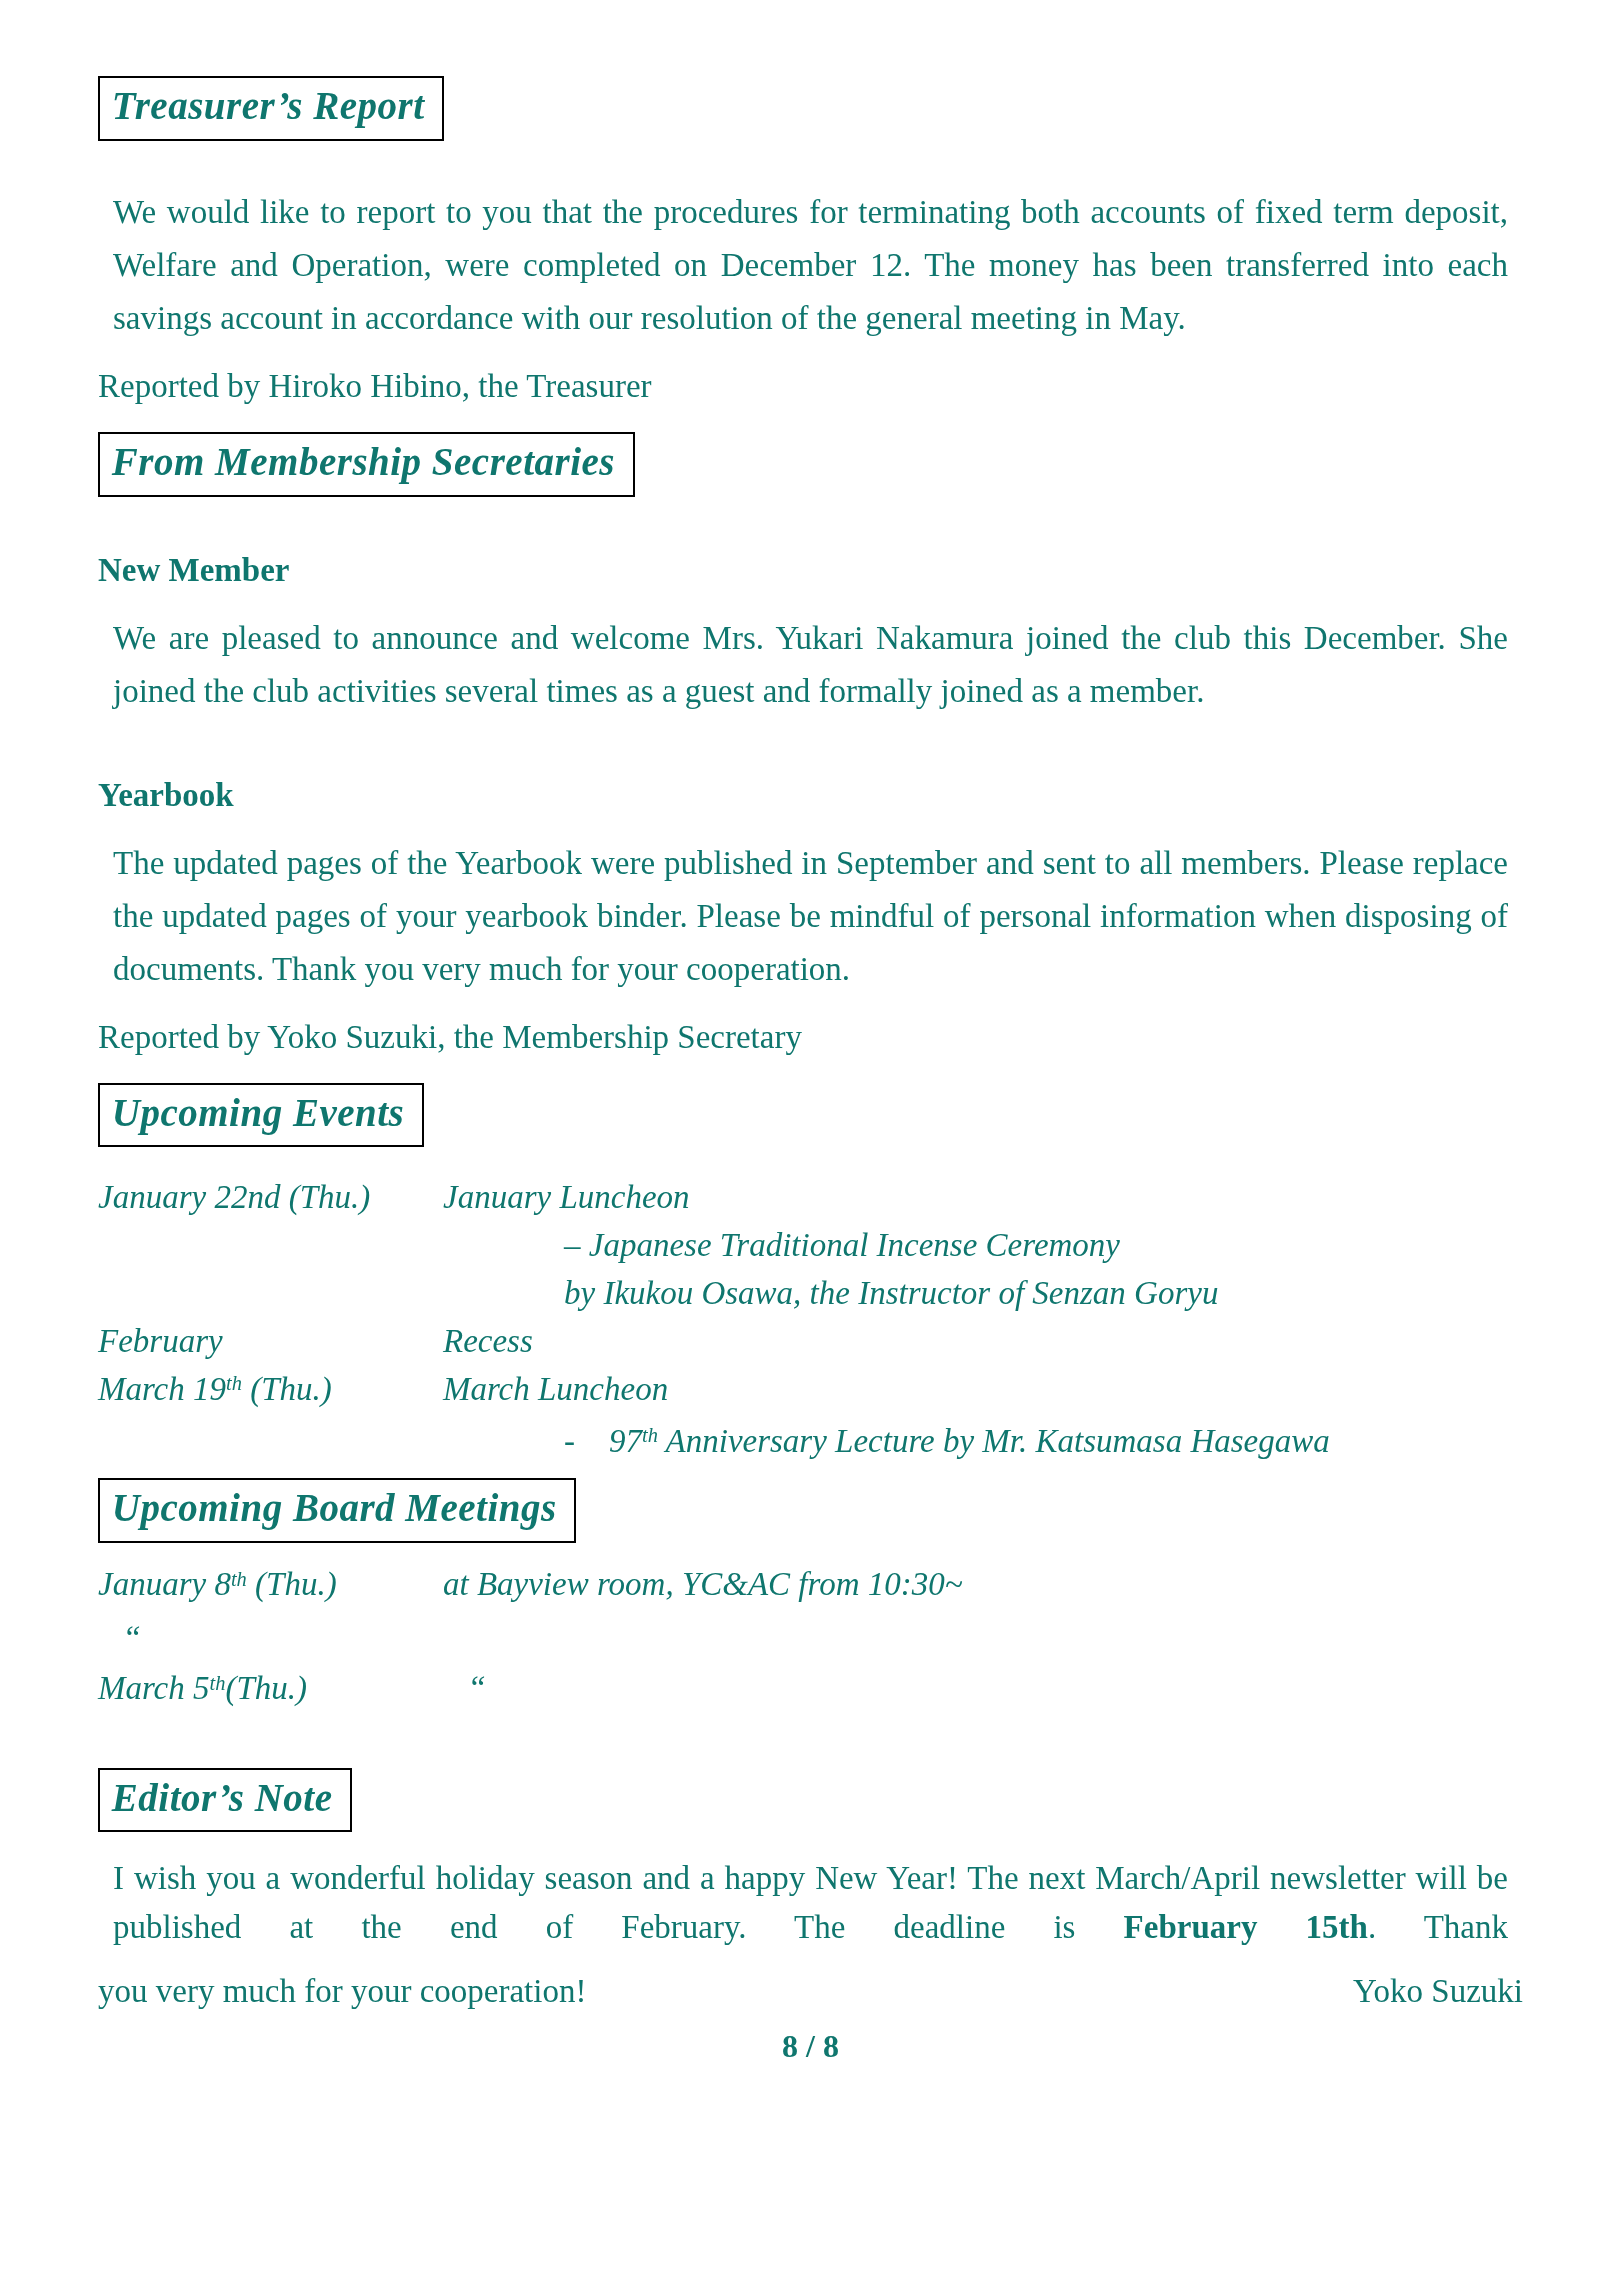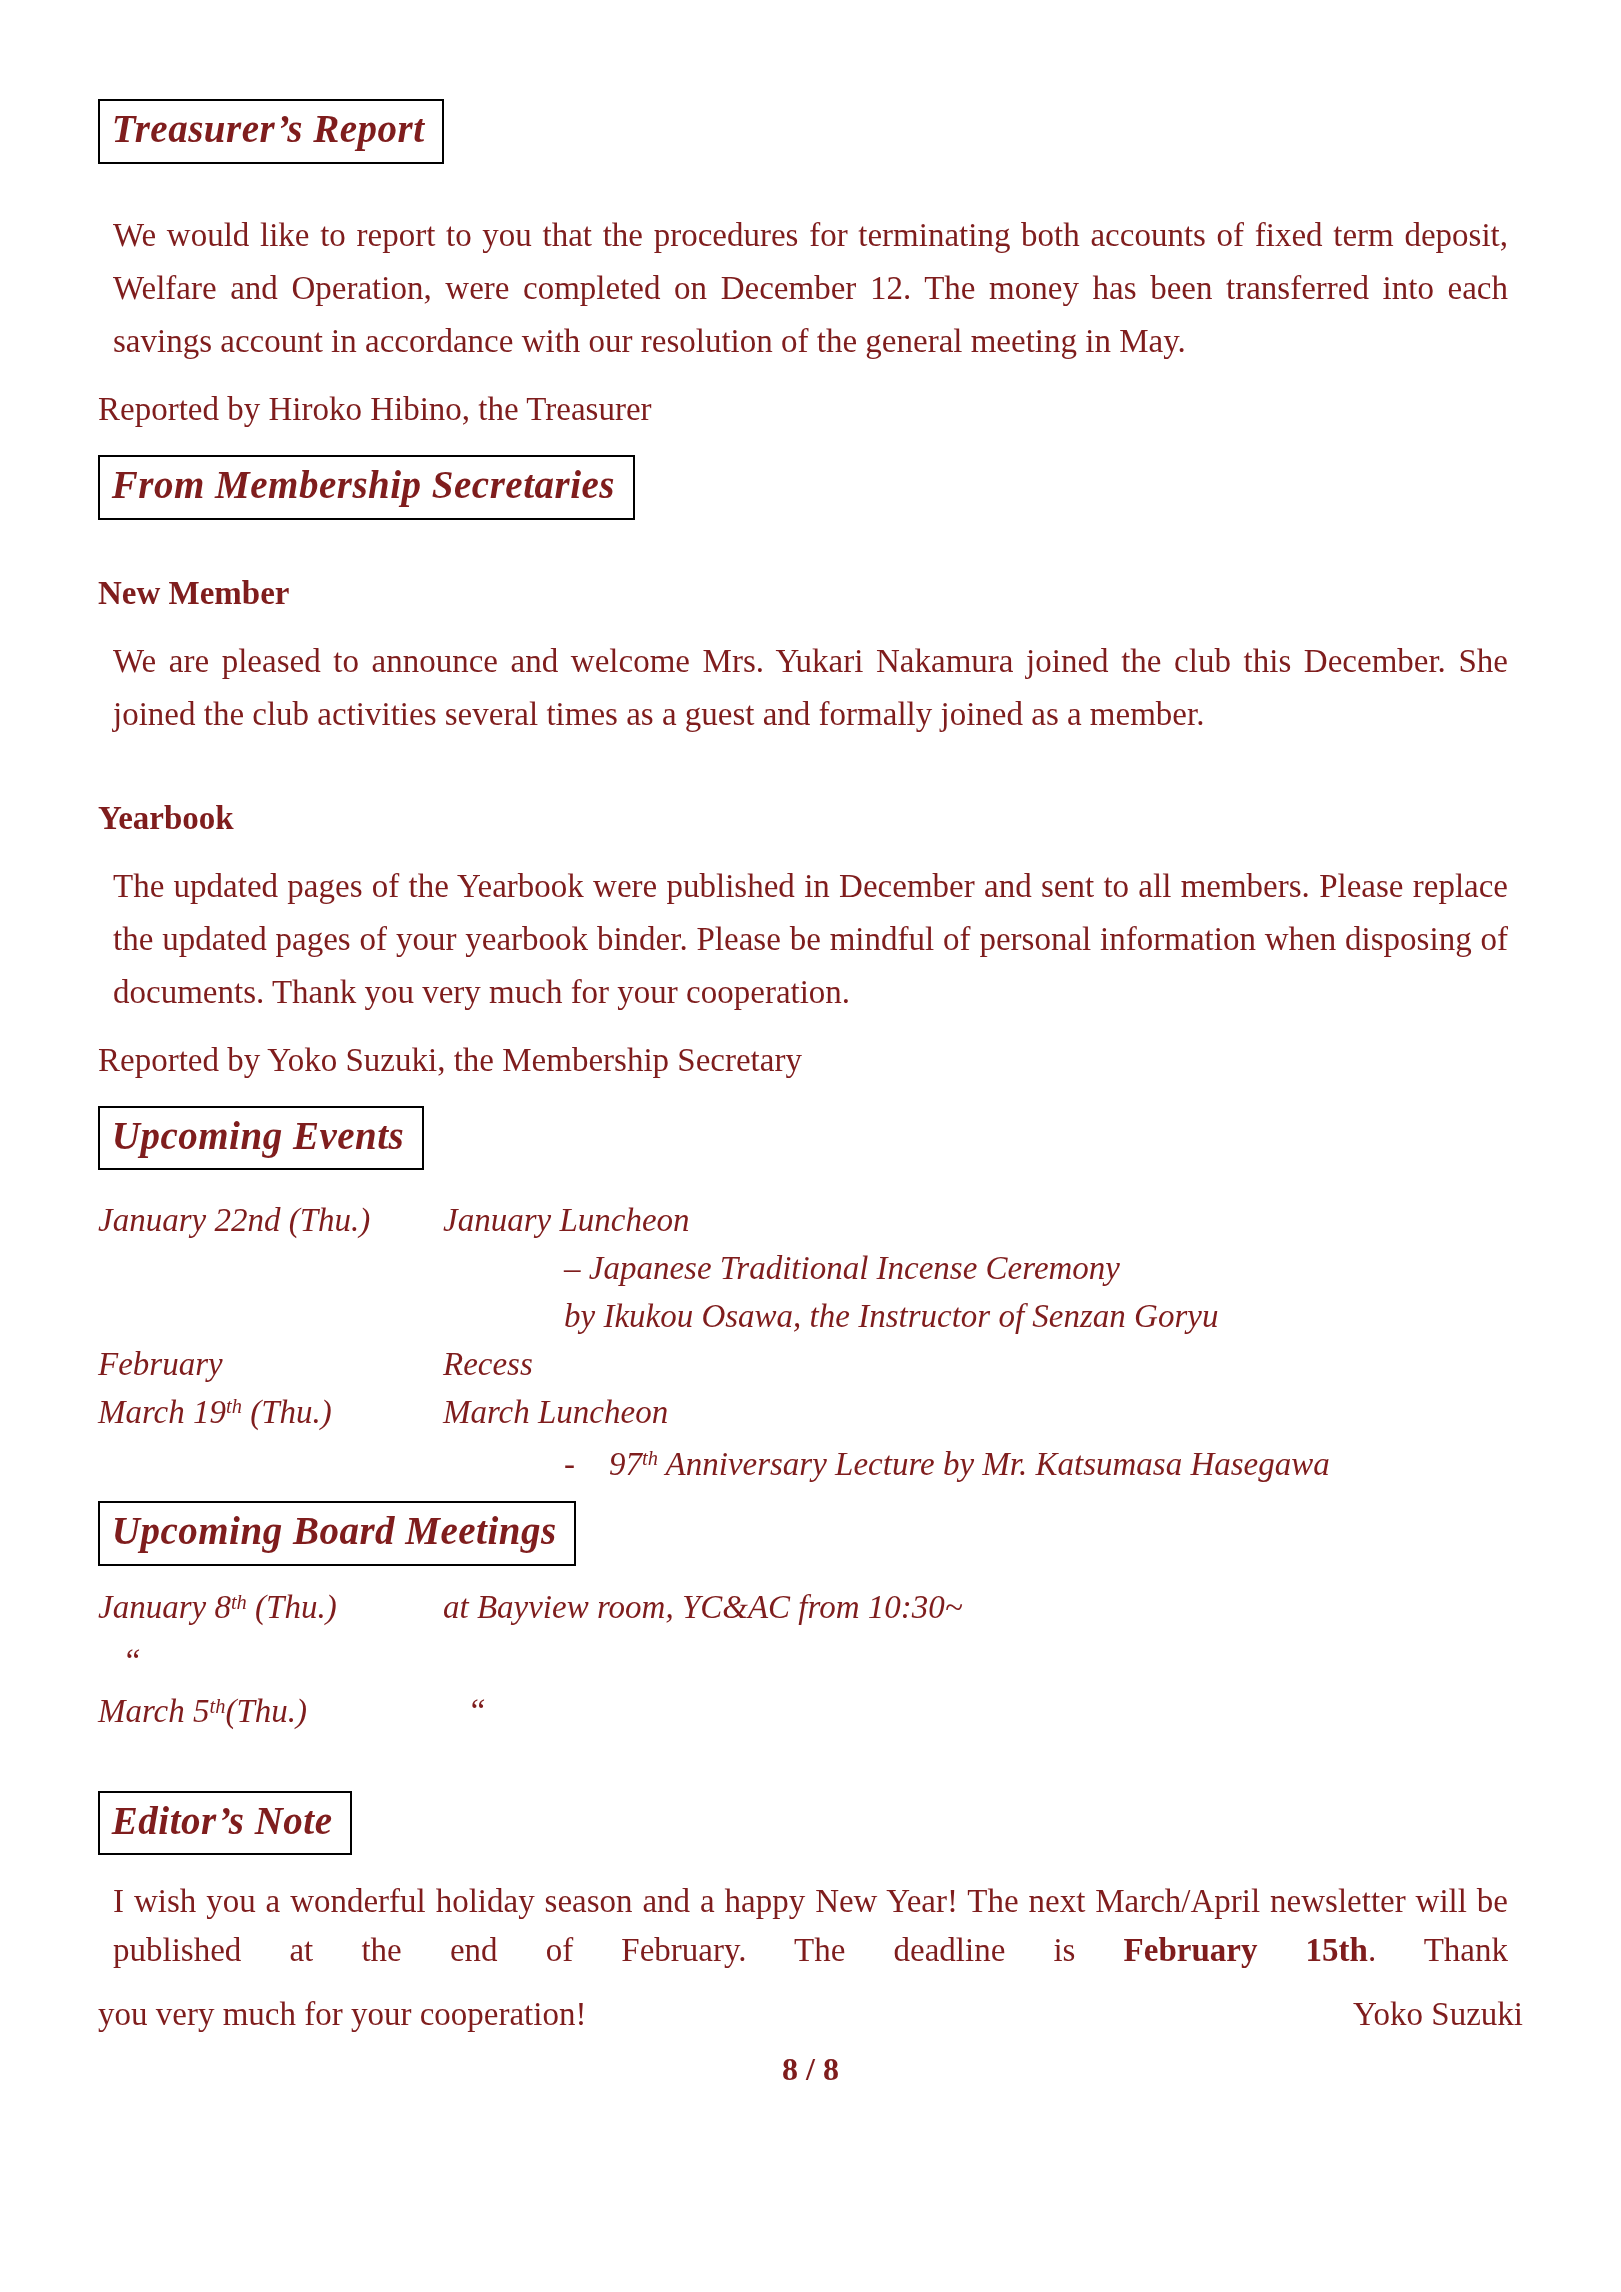--- a/index.html
+++ b/index.html
@@ -1,24 +1,24 @@
 <!DOCTYPE html>
 <html><head>
 <meta charset="utf-8">
 <style>
   html, body { margin:0; padding:0; background:#ffffff; }
   .page {
     position:relative;
     width:1621px; height:2293px;
     margin:0 auto;
     background:#ffffff;
-    color:#7f1d1d;
+    color:#0f766e;
     font-family:"Liberation Serif", "DejaVu Serif", serif;
     box-sizing:border-box;
-    padding:99px 98px 0 98px;
+    padding:76px 98px 0 98px;
     overflow:hidden;
   }
   .boxed-heading {
     display:inline-block;
     border:2.9px solid #000;
     padding:5.9px 17.6px 9.8px 11.8px;
     font-size:39px;
     font-weight:bold;
     font-style:italic;
     line-height:1.15;
@@ -99,21 +99,21 @@
 
   <p class="para mt-para1">We would like to report to you that the procedures for terminating both accounts of fixed term deposit, Welfare and Operation, were completed on December 12. The money has been transferred into each savings account in accordance with our resolution of the general meeting in May.</p>
   <div class="reported">Reported by Hiroko Hibino, the Treasurer</div>
 
   <div class="boxed-heading mt-box2">From Membership Secretaries</div>
 
   <div class="subheading mt-newmember">New Member</div>
   <p class="para">We are pleased to announce and welcome Mrs. Yukari Nakamura joined the club this December. She joined the club activities several times as a guest and formally joined as a member.</p>
 
   <div class="subheading mt-yearbook">Yearbook</div>
-  <p class="para">The updated pages of the Yearbook were published in December and sent to all members. Please replace the updated pages of your yearbook binder. Please be mindful of personal information when disposing of documents. Thank you very much for your cooperation.</p>
+  <p class="para">The updated pages of the Yearbook were published in September and sent to all members. Please replace the updated pages of your yearbook binder. Please be mindful of personal information when disposing of documents. Thank you very much for your cooperation.</p>
 
   <div class="reported mt-reported2">Reported by Yoko Suzuki, the Membership Secretary</div>
 
   <div class="boxed-heading mt-box3">Upcoming Events</div>
 
   <div class="events mt-events">
     <div class="row">
       <span class="date">January 22nd (Thu.)</span>
       <span class="etext">January Luncheon</span>
     </div>

